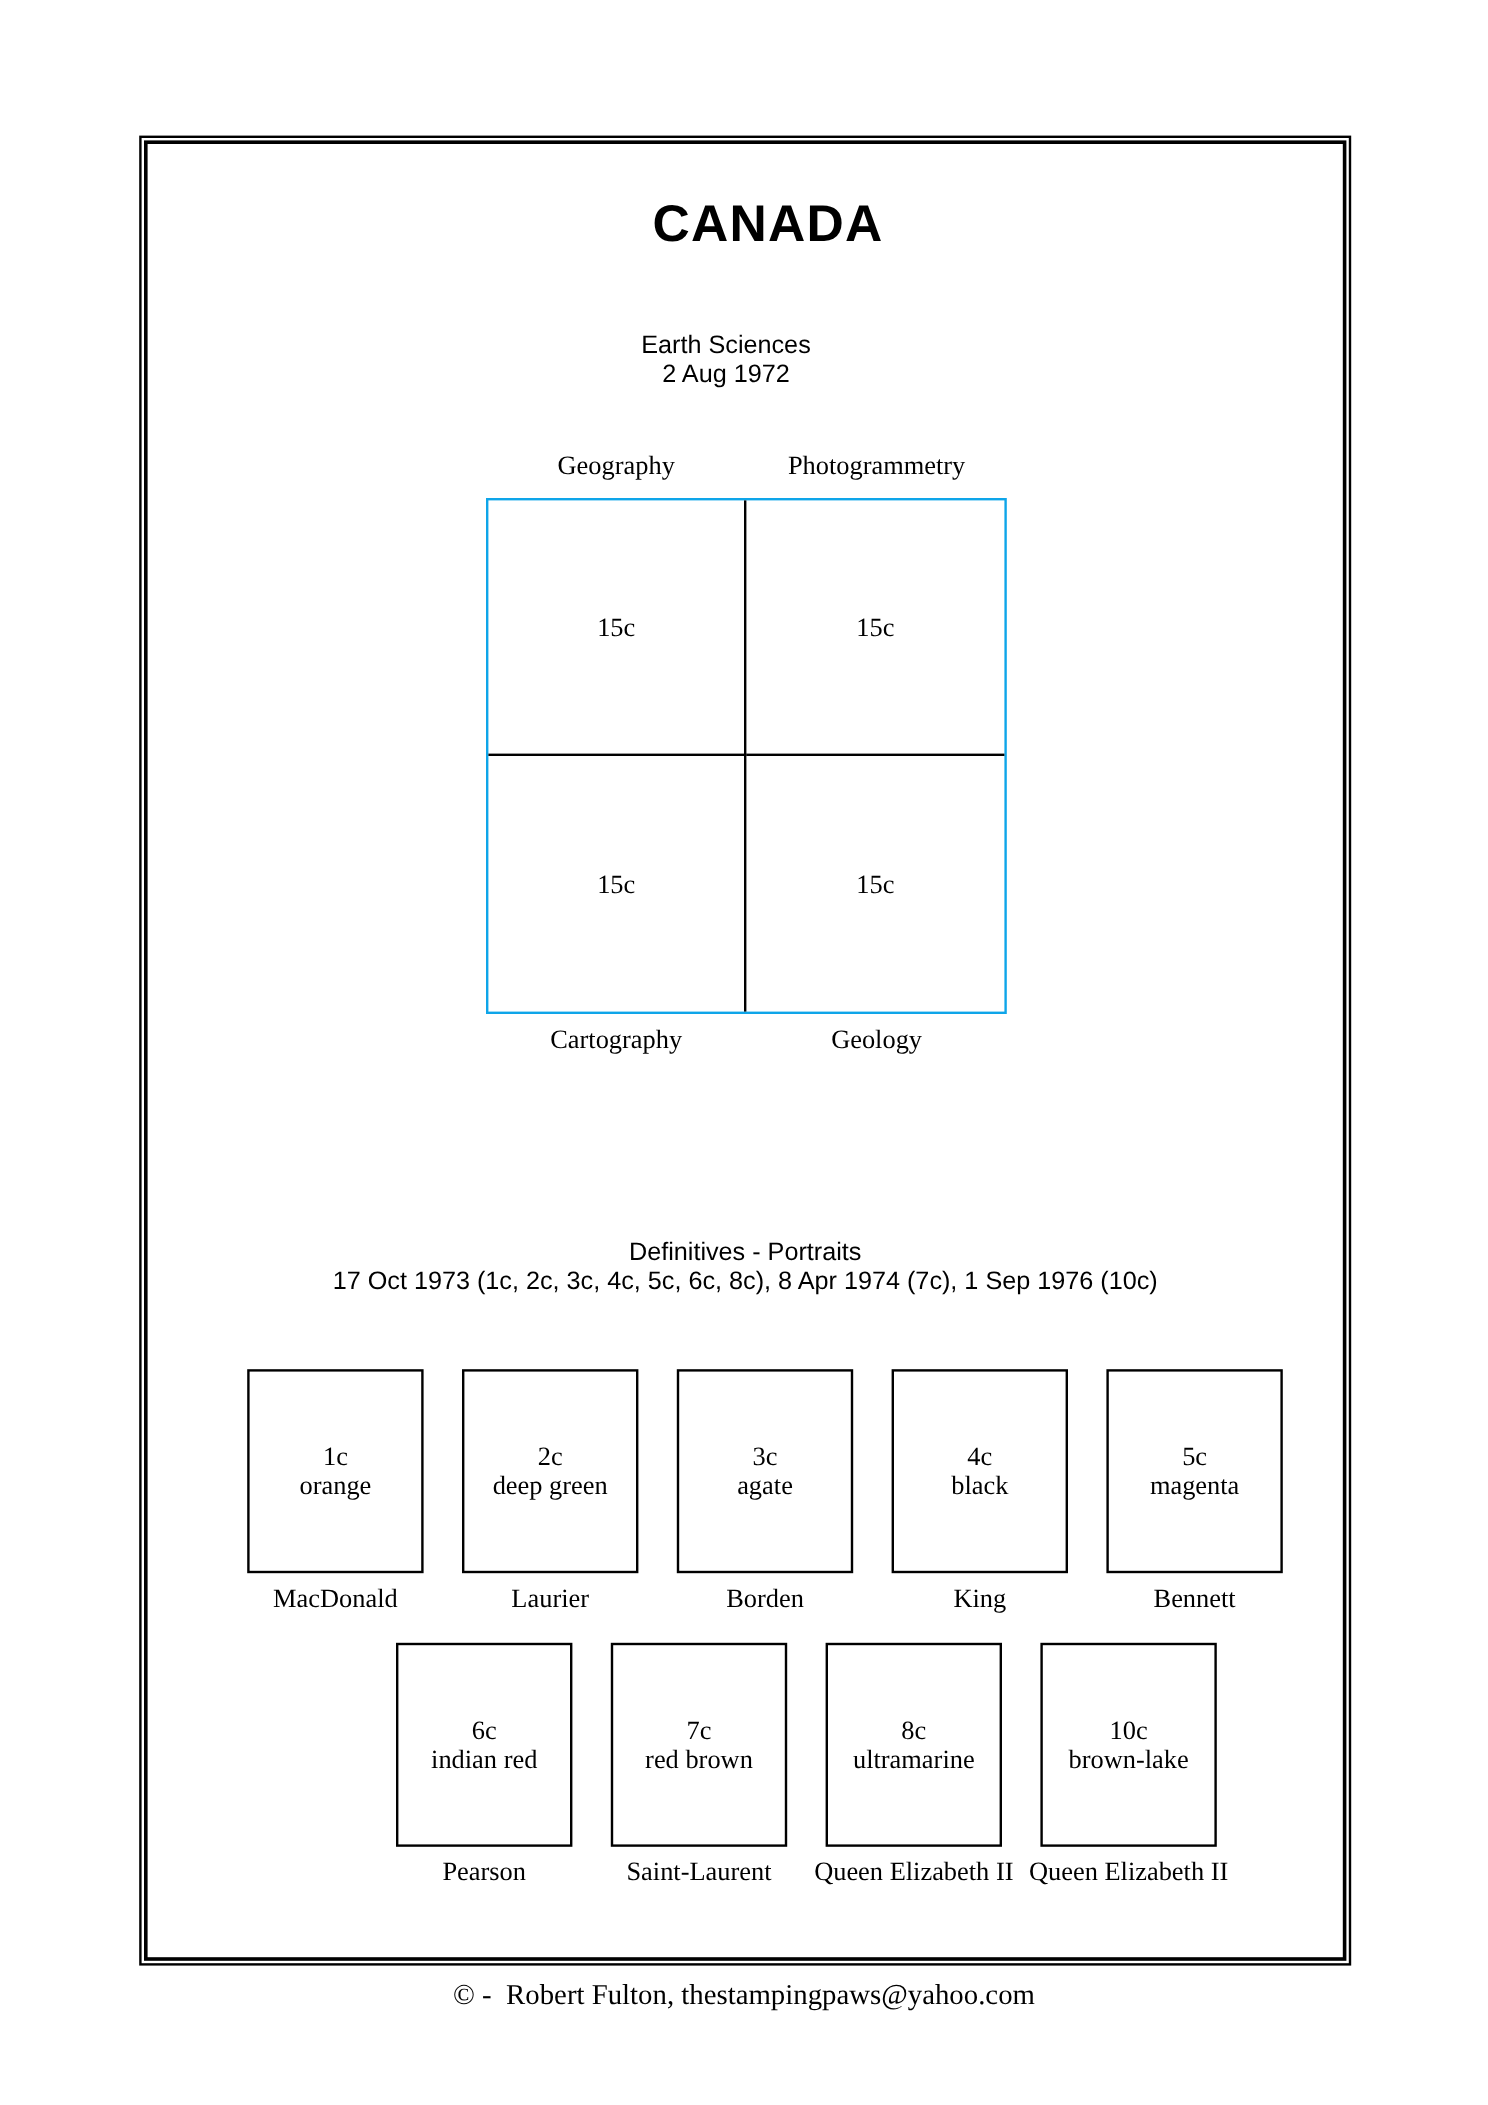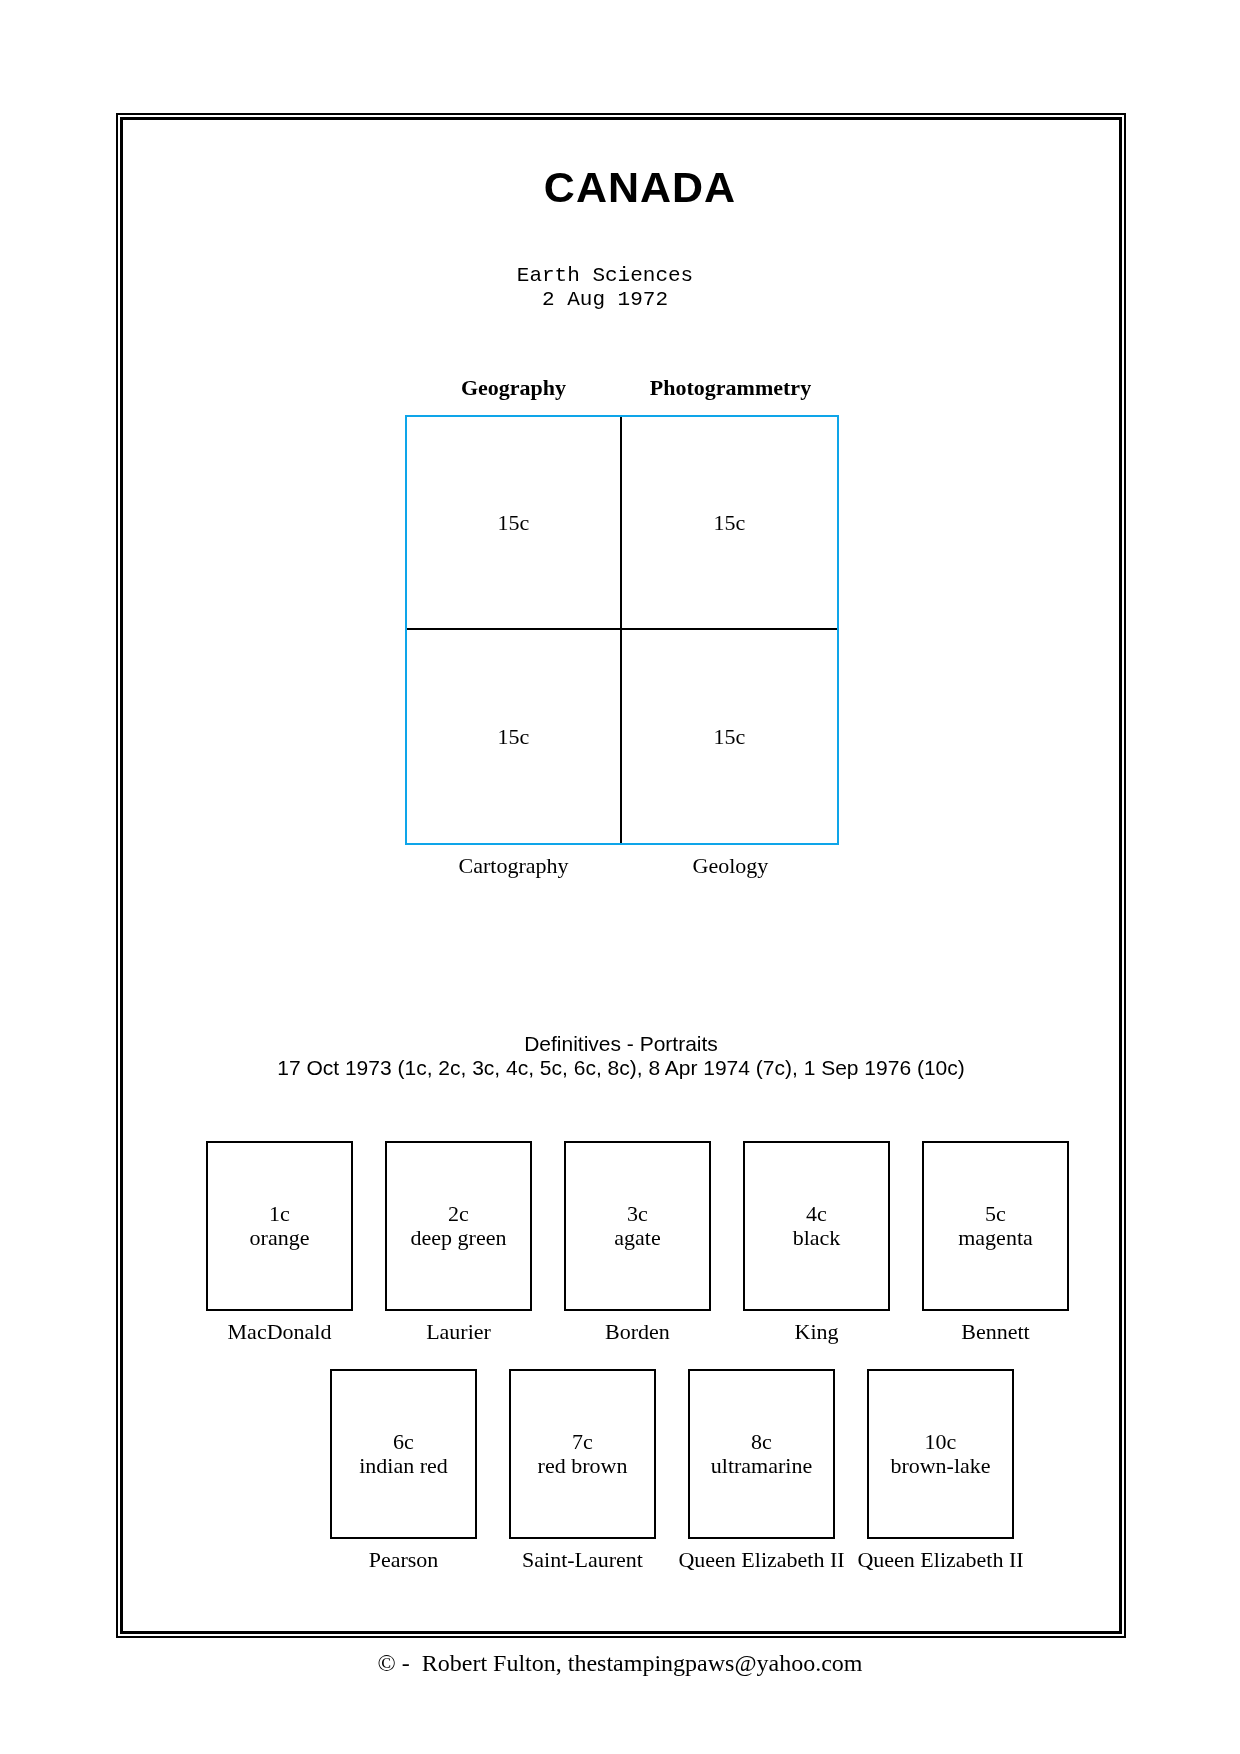--- a/index.html
+++ b/index.html
@@ -35,35 +35,35 @@
     font-family: "Liberation Sans", sans-serif;
     font-weight: bold;
     font-size: 43px;
     line-height: 43px;
     letter-spacing: 1px;
     padding-left: 19px;
   }
   .subhead {
     position: absolute;
     left: 116px; width: 978px;
-    top: 264px;
-    text-align: center;
-    font-family: Liberation Mono, monospace;
+    top: 276px;
+    text-align: center;
+    font-family: Liberation Sans, sans-serif;
     font-size: 21px;
     line-height: 24px;
   }
   .grid-labels {
     position: absolute;
     left: 405px; width: 434px;
     display: flex;
     font-size: 22px;
     line-height: 24px;
   }
   .grid-labels > div { flex: 1; text-align: center; }
-  .grid-labels.top { top: 376px; font-weight: bold; }
+  .grid-labels.top { top: 376px; }
   .grid-labels.bottom { top: 854px; }
   .stamp-grid {
     position: absolute;
     left: 405px; top: 415px;
     width: 434px; height: 430px;
     border: 2px solid #0ea5e9;
     box-sizing: border-box;
     display: grid;
     grid-template-columns: 1fr 1fr;
     grid-template-rows: 1fr 1fr;

